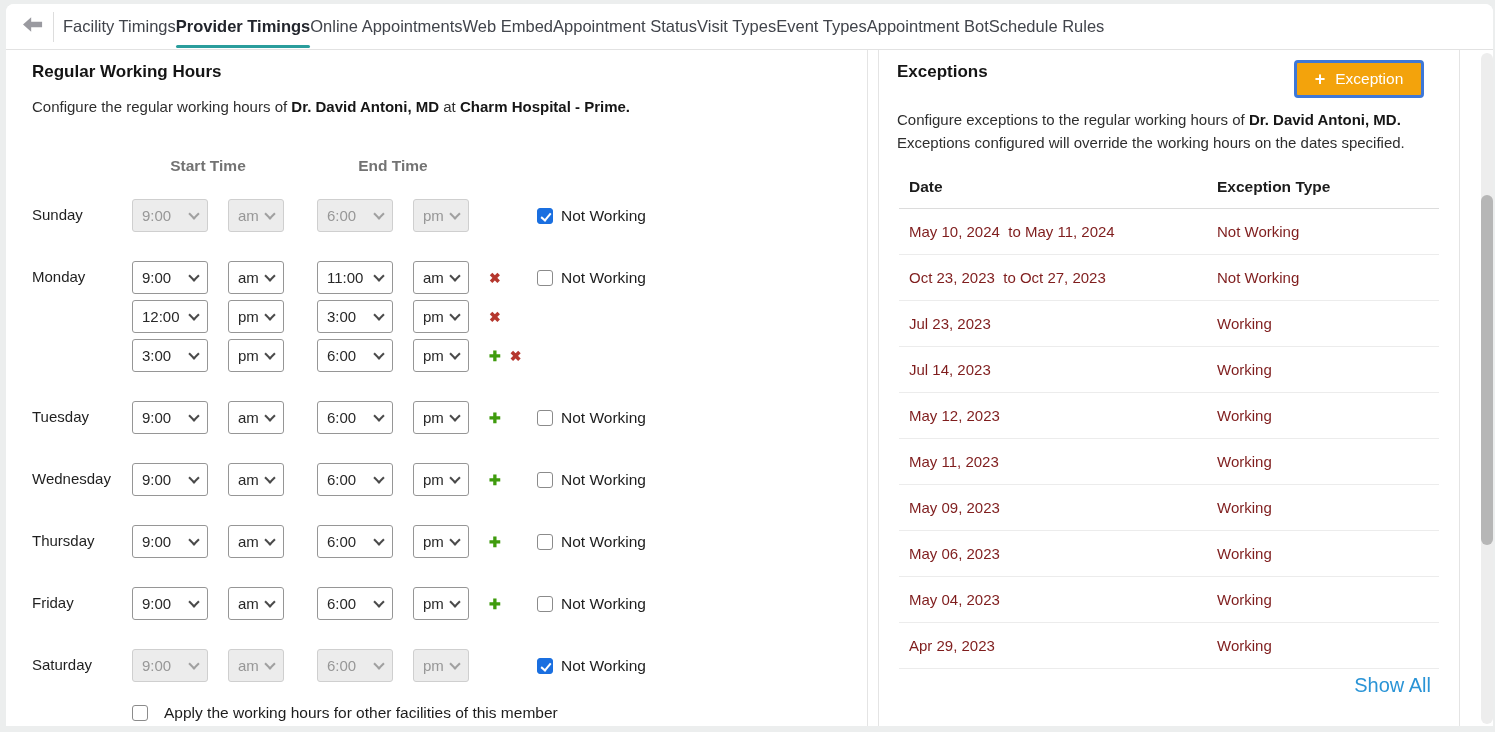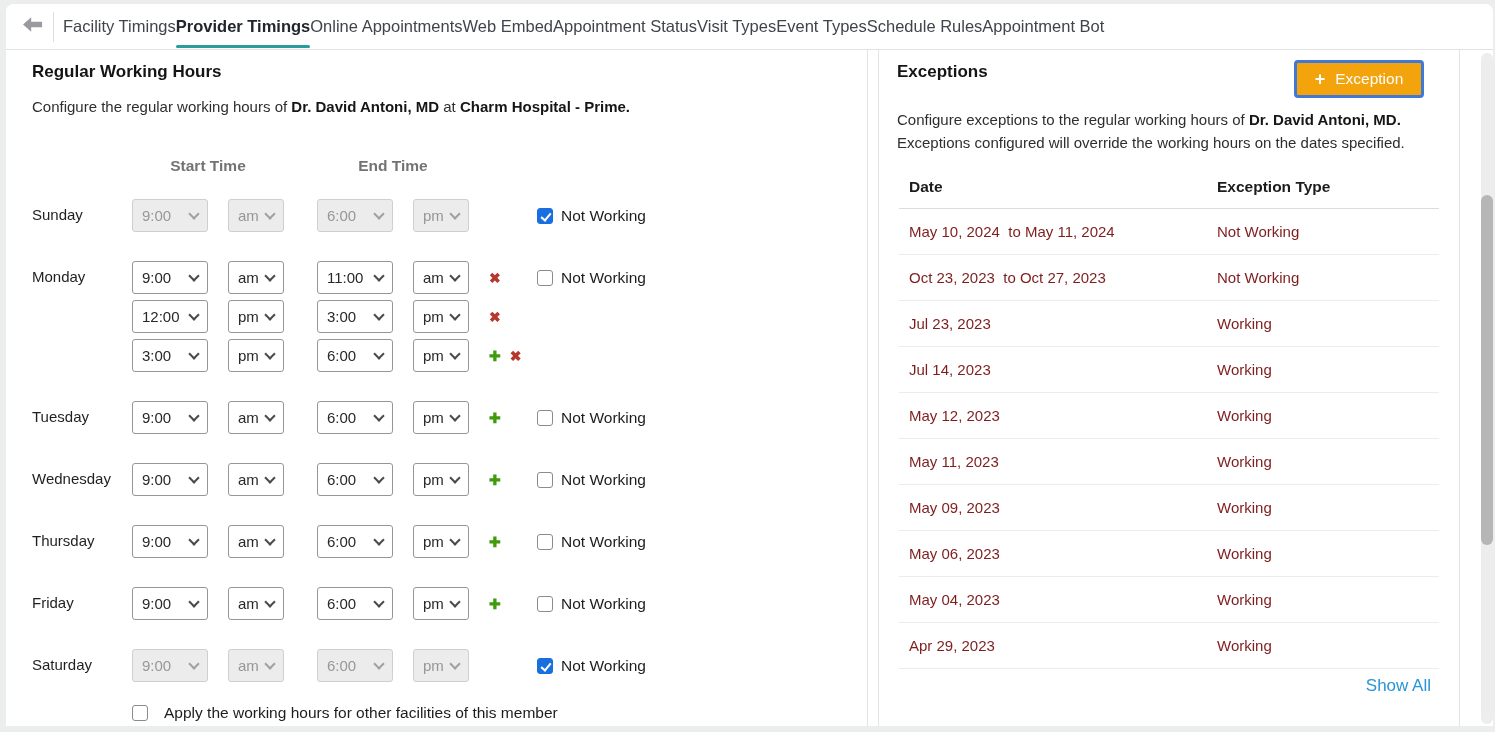--- a/index.html
+++ b/index.html
@@ -55,21 +55,21 @@
   .exc-desc{margin-top:26px;width:516px;font-size:15px;line-height:23px;color:#2e2e2e}
   .exc-desc b{color:#161616;white-space:nowrap}
   .exc-table{margin:24px 2px 0}
   .exc-thead{display:flex;padding:0 0 12px 10px;border-bottom:1px solid #dcdcdc}
   .exc-thead span{font-weight:bold;font-size:15.5px;color:#1c1c1c}
   .exc-thead .c1{width:308px}
   .exc-row{display:flex;align-items:center;height:46px;border-bottom:1px solid #ececec;padding-left:10px;font-size:15px;color:#7f1d1d}
   .exc-row .c1{width:308px;white-space:pre-wrap}
   .exc-row .c2{flex:1}
   .show-all{display:flex;justify-content:flex-end;align-items:center;height:33px;padding-right:8px}
-  .show-all a{color:#2a94d6;font-size:17px;text-decoration:none;cursor:pointer}
+  .show-all a{color:#2a94d6;font-size:20px;text-decoration:none;cursor:pointer}
 
   
   .scroll-track{position:absolute;left:1475px;top:49px;width:12px;height:671px;background:#ededed;border-radius:6px}
   .scroll-thumb{position:absolute;left:0;top:142px;width:12px;height:350px;background:#b6b6b6;border-radius:6px;cursor:pointer}
 </style>
 </head>
 <body>
 
 <div class="app">
 
@@ -83,22 +83,22 @@
     </div>
     <div class="nav-divider"></div>
     <div class="tabs">
         <div class="tab">Facility Timings</div>
         <div class="tab active">Provider Timings</div>
         <div class="tab">Online Appointments</div>
         <div class="tab">Web Embed</div>
         <div class="tab">Appointment Status</div>
         <div class="tab">Visit Types</div>
         <div class="tab">Event Types</div>
+        <div class="tab">Appointment Bot</div>
         <div class="tab">Schedule Rules</div>
-        <div class="tab">Appointment Bot</div>
       </div>
   </div>
 
   <div class="panel-left">
     <h2 class="sec-title">Regular Working Hours</h2>
     <p class="desc"><span>Configure the regular working hours of </span><b>Dr. David Antoni, MD</b><span> at </span><b>Charm Hospital - Prime.</b></p>
 
     <div class="time-cols">
       <span>Start Time</span>
       <span>End Time</span>

